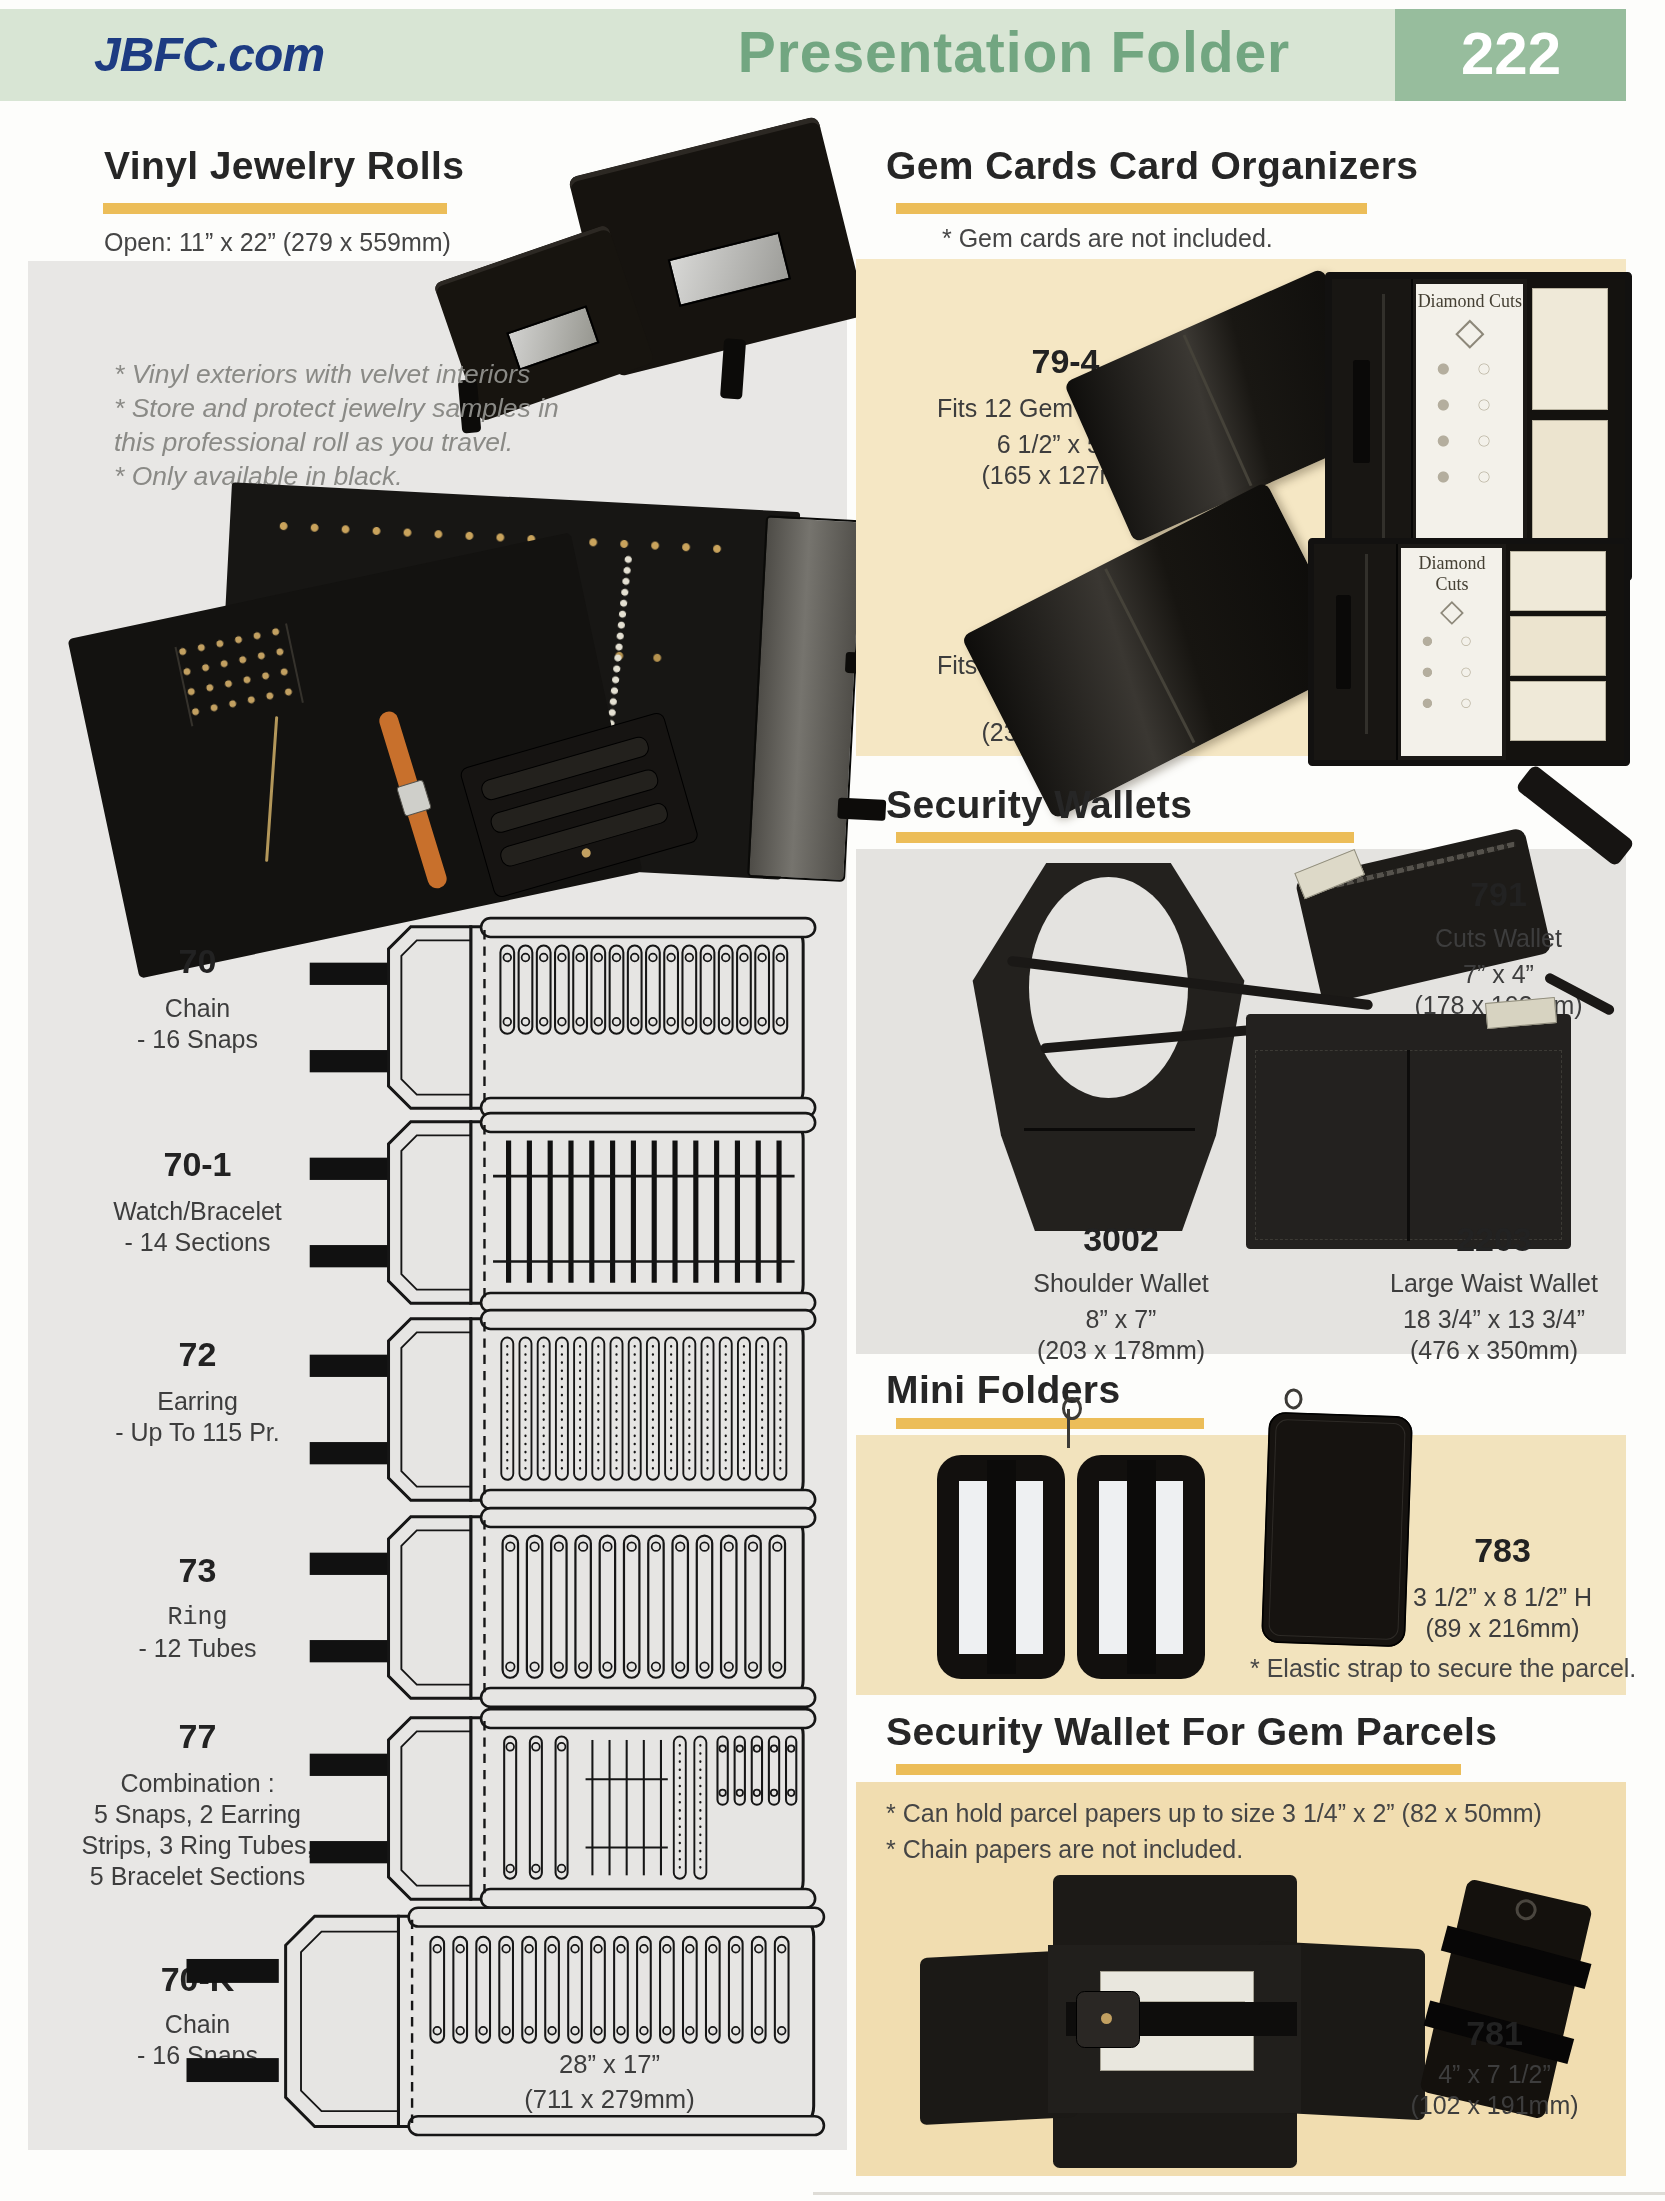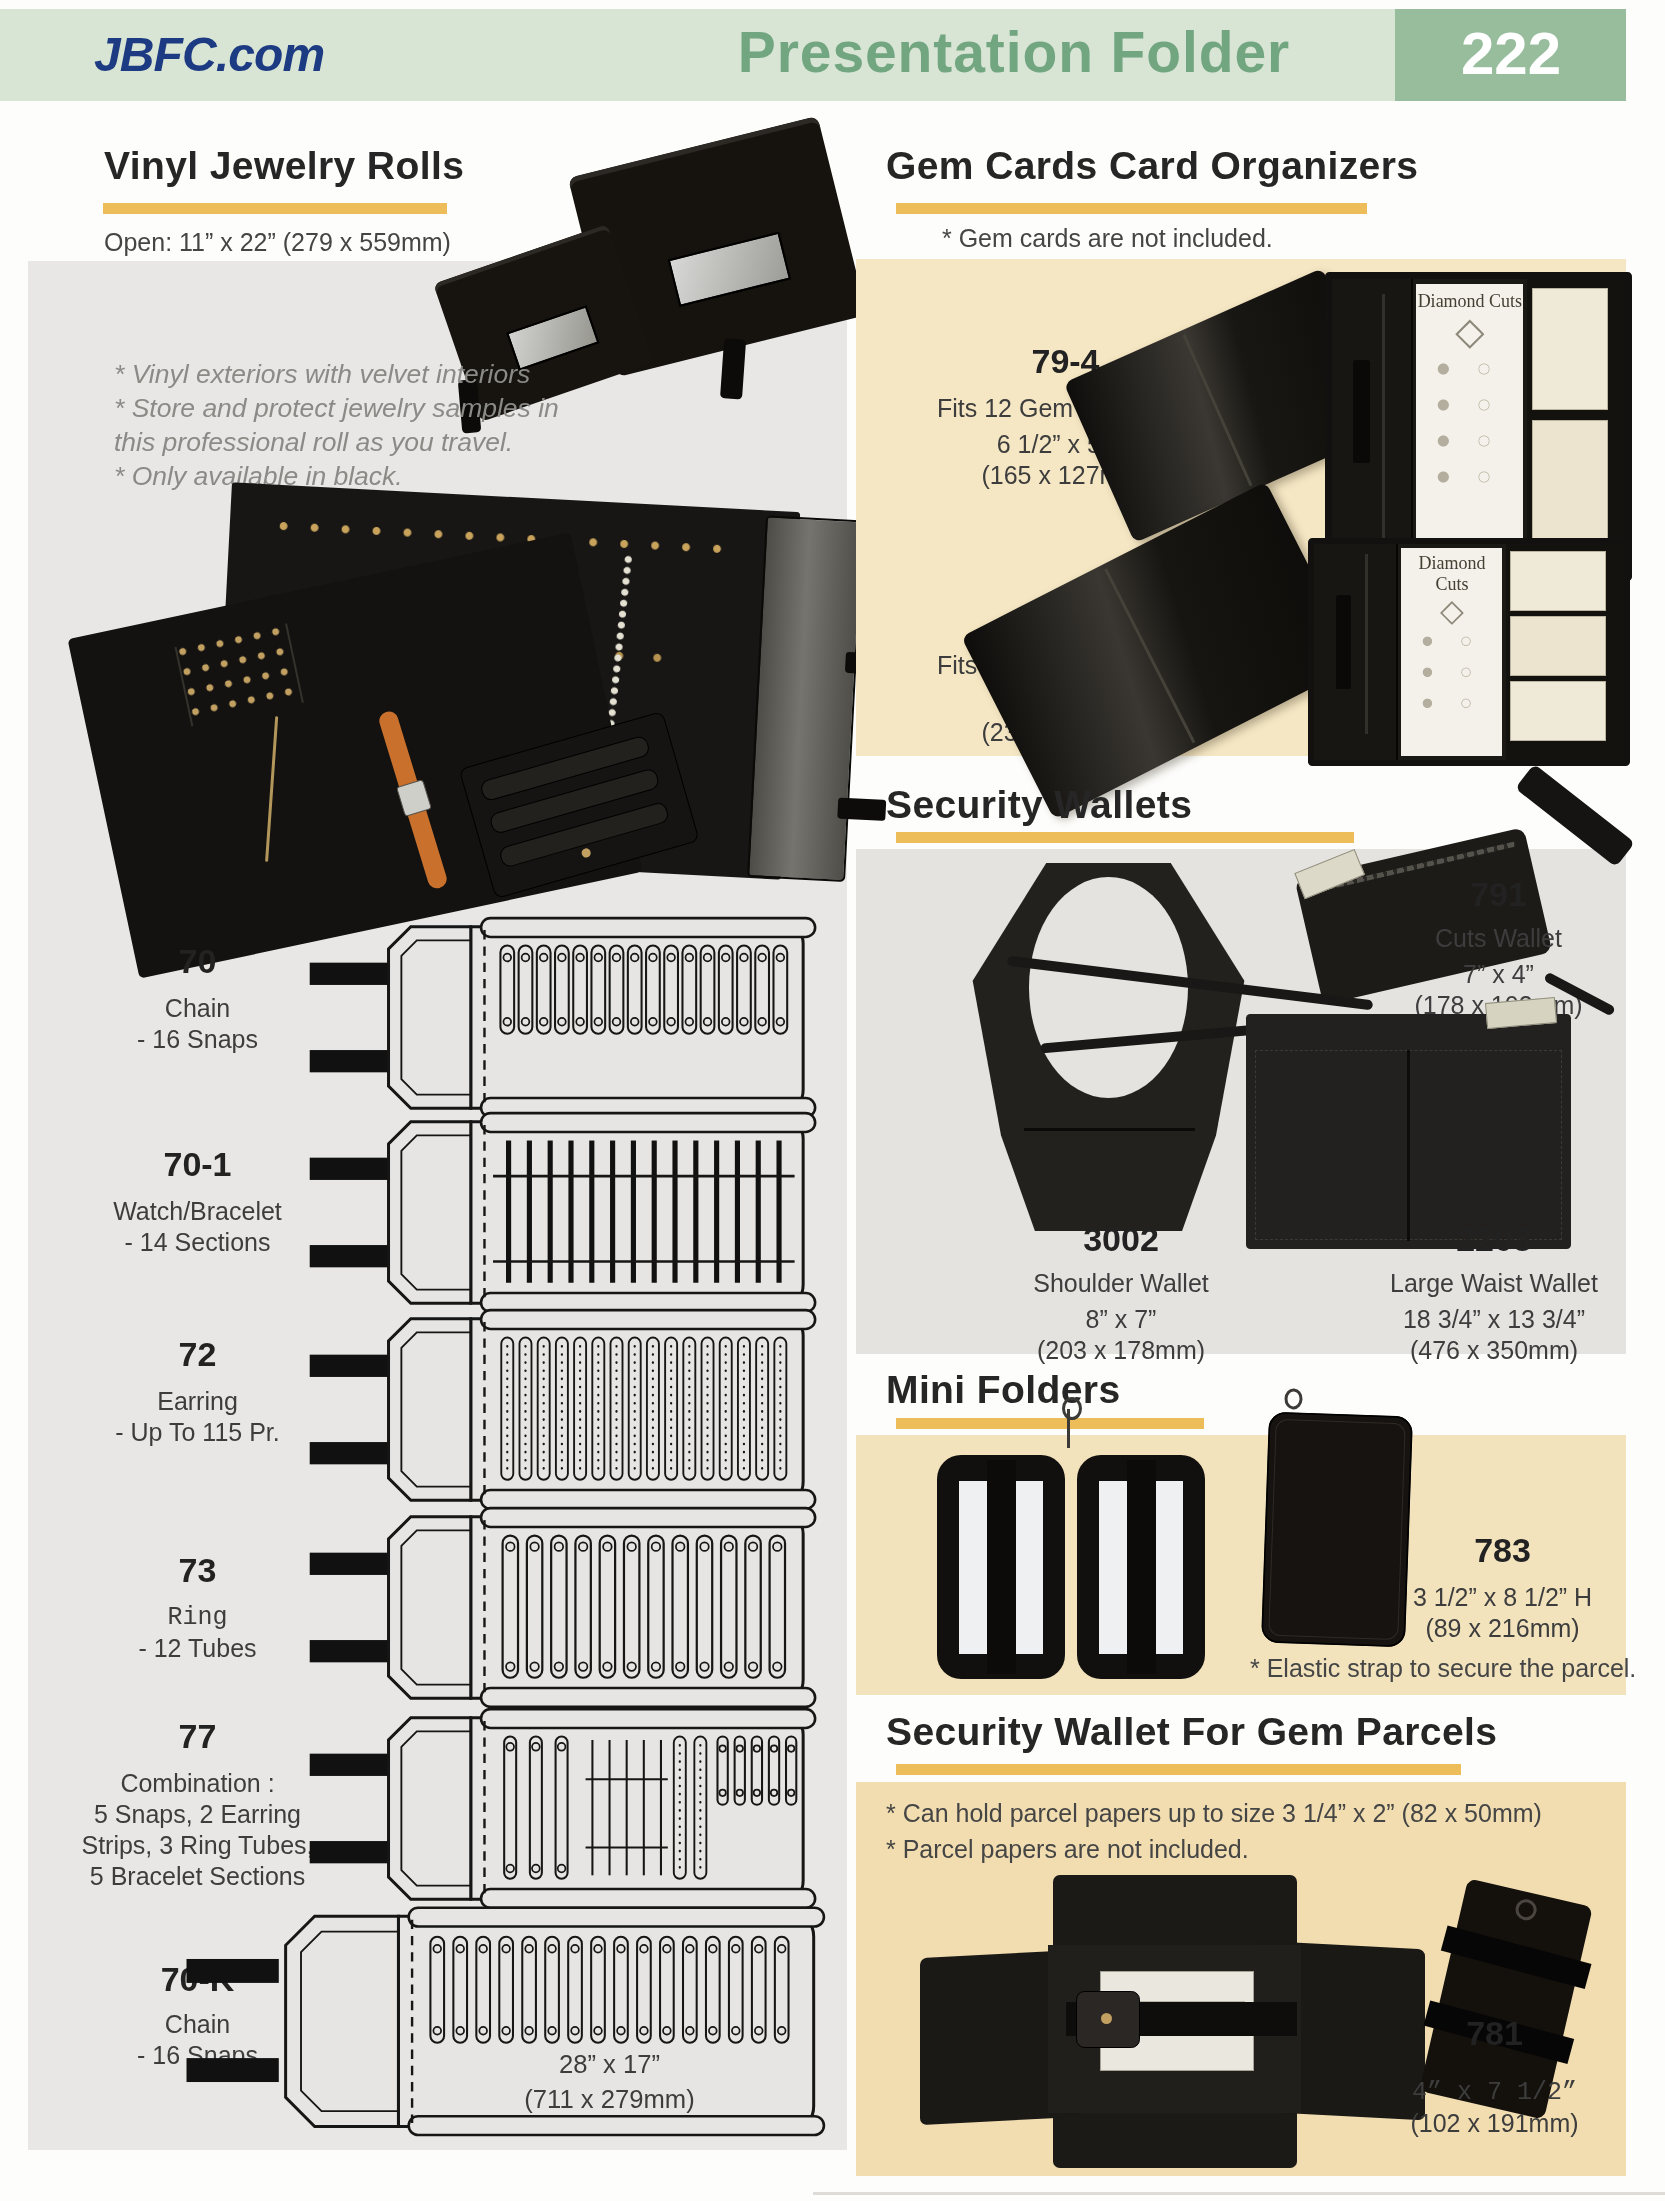--- a/index.html
+++ b/index.html
@@ -517,21 +517,21 @@
     <span class="pline" style="margin-top:12px;">3 1/2” x 8 1/2” H</span>
     <span class="pline">(89 x 216mm)</span>
   </div>
   <div class="abs smallnote" style="left:1250px;top:1654px;width:377px;text-align:right;">* Elastic strap to secure the parcel.</div>
 
   <div class="abs sec-title" style="left:886px;top:1710px;">Security Wallet For Gem Parcels</div>
   <div class="abs bar" style="left:896px;top:1764px;width:565px;"></div>
   <div class="panel tan3" style="left:856px;top:1782px;width:770px;height:394px;"></div>
 
   <div class="abs smallnote" style="left:886px;top:1799px;">* Can hold parcel papers up to size 3 1/4” x 2” (82 x 50mm)</div>
-  <div class="abs smallnote" style="left:886px;top:1835px;">* Parcel papers are not included.</div>
+  <div class="abs smallnote" style="left:886px;top:1835px;">* Chain papers are not included.</div>
 
   <div class="phot" style="left:920px;top:1875px;width:505px;height:295px;">
     <div class="abs" style="left:133px;top:0;width:244px;height:103px;background:#1c1a17;border-radius:6.8px;"></div>
     <div class="abs" style="left:133px;top:195px;width:244px;height:98px;background:#1c1a17;border-radius:6.8px;"></div>
     <div class="abs" style="left:0;top:79px;width:158px;height:167px;background:#1b1916;border-radius:6.8px;transform:skewY(-3deg);"></div>
     <div class="abs" style="left:338px;top:70px;width:167px;height:171px;background:#1b1916;border-radius:6.8px;transform:skewY(3deg);"></div>
     <div class="abs" style="left:128px;top:70px;width:253px;height:168px;background:#211f1c;"></div>
     <div class="abs" style="left:180px;top:96px;width:152px;height:98px;background:#e9e7de;border:0.9px solid #a6a294;">
       <div class="abs" style="left:8.6px;top:29px;width:135px;height:1.7px;background:#b9b5a6;"></div>
       <div class="abs" style="left:8.6px;top:60px;width:135px;height:1.7px;background:#b9b5a6;"></div>
@@ -543,19 +543,19 @@
   </div>
 
   <div class="phot" style="left:1442px;top:1890px;width:128px;height:218px;background:#14110d;border-radius:8.6px;transform:rotate(13deg);">
     <div class="abs" style="left:53px;top:6.8px;width:15.4px;height:15.4px;border:3.4px solid #4a463f;border-radius:50%;"></div>
     <div class="abs" style="left:-10.3px;top:53px;width:149px;height:26px;background:#070606;transform:rotate(2deg);"></div>
     <div class="abs" style="left:-10.3px;top:130px;width:149px;height:26px;background:#070606;transform:rotate(2deg);"></div>
   </div>
 
   <div class="abs pblock" style="left:1353px;top:2014px;width:283px;">
     <span class="code">781</span>
-    <span class="pline" style="margin-top:24px;font-family:Liberation Mono, monospace;">4” x 7 1/2”</span>
+    <span class="pline" style="margin-top:6px;">4” x 7 1/2”</span>
     <span class="pline">(102 x 191mm)</span>
   </div>
 
   <div class="abs" style="left:813px;top:2192px;width:853px;height:2.6px;background:#dedcd6;"></div>
 </div>
 
 
 </body></html>

